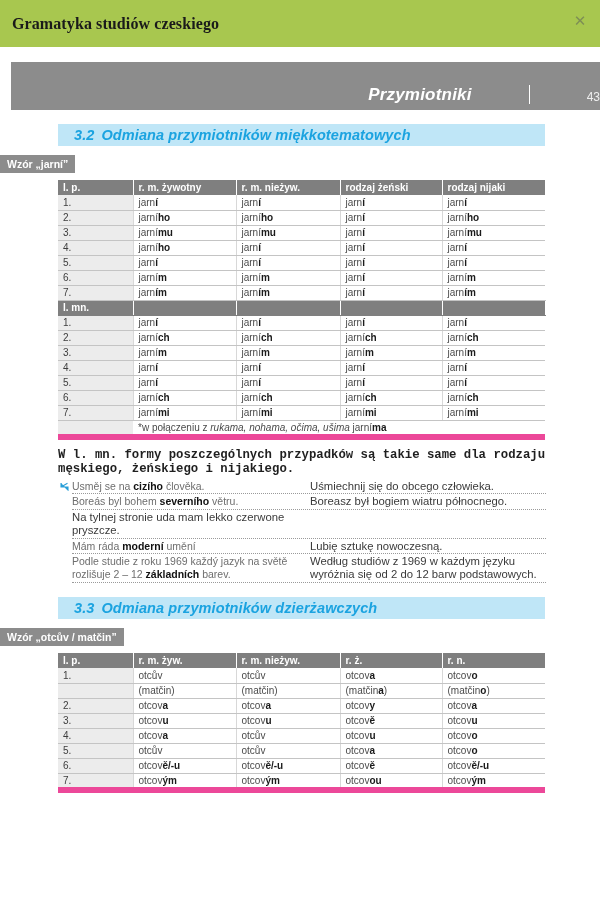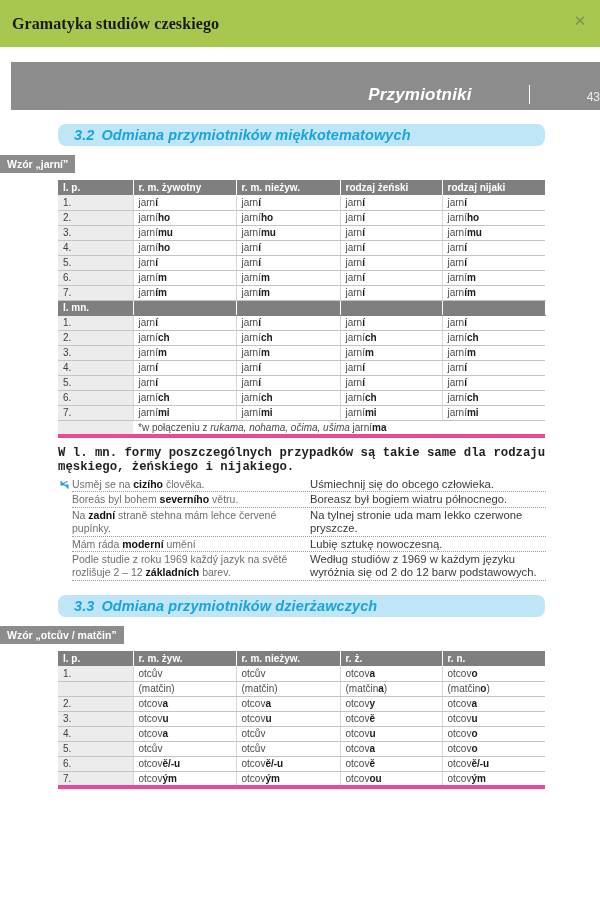--- a/index.html
+++ b/index.html
@@ -80,21 +80,20 @@
     padding: 0;
   }
 
   .sec-head {
     margin-left: 58px;
     width: 487px;
     background: #bfe6f7;
     height: 22px;
     display: flex; align-items: center;
     padding-left: 16px;
-    border-radius: 8px;
   }
   .sec-head-text {
     font-style: italic;
     font-weight: bold;
     font-size: 14.5px;
     color: #1ba3e0;
     letter-spacing: .1px;
     white-space: nowrap;
   }
   .sec-head-num { margin-right: 7px; }
@@ -164,21 +163,21 @@
     font-weight: bold;
   }
   table.decl tr.note td {
     border-bottom: 1px solid #9a9a9a;
     border-right: none;
     font-size: 10px;
     color: #4a4a4a;
   }
   table.decl tr.note td.idx { background: #ececec; }
   table.decl tr.contin td.idx { background: #ececec; border-bottom: 1px solid #c4c4c4; }
-  table.decl tr:last-child td { border-bottom: 4px solid #ec4899; }
+  table.decl tr:last-child td { border-bottom: 6px solid #ec4899; }
   table.decl thead tr th { border-bottom: none; }
   .b { font-weight: bold; color: #1a1a1a; }
   .it { font-style: italic; }
 
   
   .para {
     margin-left: 58px;
     margin-top: 8px;
     width: 490px;
     font-size: 12.3px;
@@ -389,21 +388,20 @@
         <div class="ex-cz"><span class="arrow-icon"><svg width="9" height="9" viewBox="0 0 9 9">
               <path d="M1 1 L1 5 L5 5 M1 5 L7.5 1.2 M5 5 L8 8 M5 5 L8 5 L8 8 Z" fill="#2a9fd8" stroke="#2a9fd8" stroke-width="1.1"></path>
             </svg></span>Usměj se na <span class="b">cizího</span> člověka.</div>
         <div class="ex-pl">Uśmiechnij się do obcego człowieka.</div>
       </div>
       <div class="ex-row">
         <div class="ex-cz">Boreás byl bohem <span class="b">severního</span> větru.</div>
         <div class="ex-pl">Boreasz był bogiem wiatru północnego.</div>
       </div>
       <div class="ex-row">
-        <div class="ex-cz">Na <span class="b">zadní</span> straně stehna mám lehce červené pupínky.</div>
         <div class="ex-pl">Na tylnej stronie uda mam lekko czerwone pryszcze.</div>
       </div>
       <div class="ex-row">
         <div class="ex-cz">Mám ráda <span class="b">moderní</span> umění</div>
         <div class="ex-pl">Lubię sztukę nowoczesną.</div>
       </div>
       <div class="ex-row">
         <div class="ex-cz">Podle studie z roku 1969 každý jazyk na světě rozlišuje 2 – 12 <span class="b">základních</span> barev.</div>
         <div class="ex-pl">Według studiów z 1969 w każdym języku wyróżnia się od 2 do 12 barw podstawowych.</div>
       </div>

